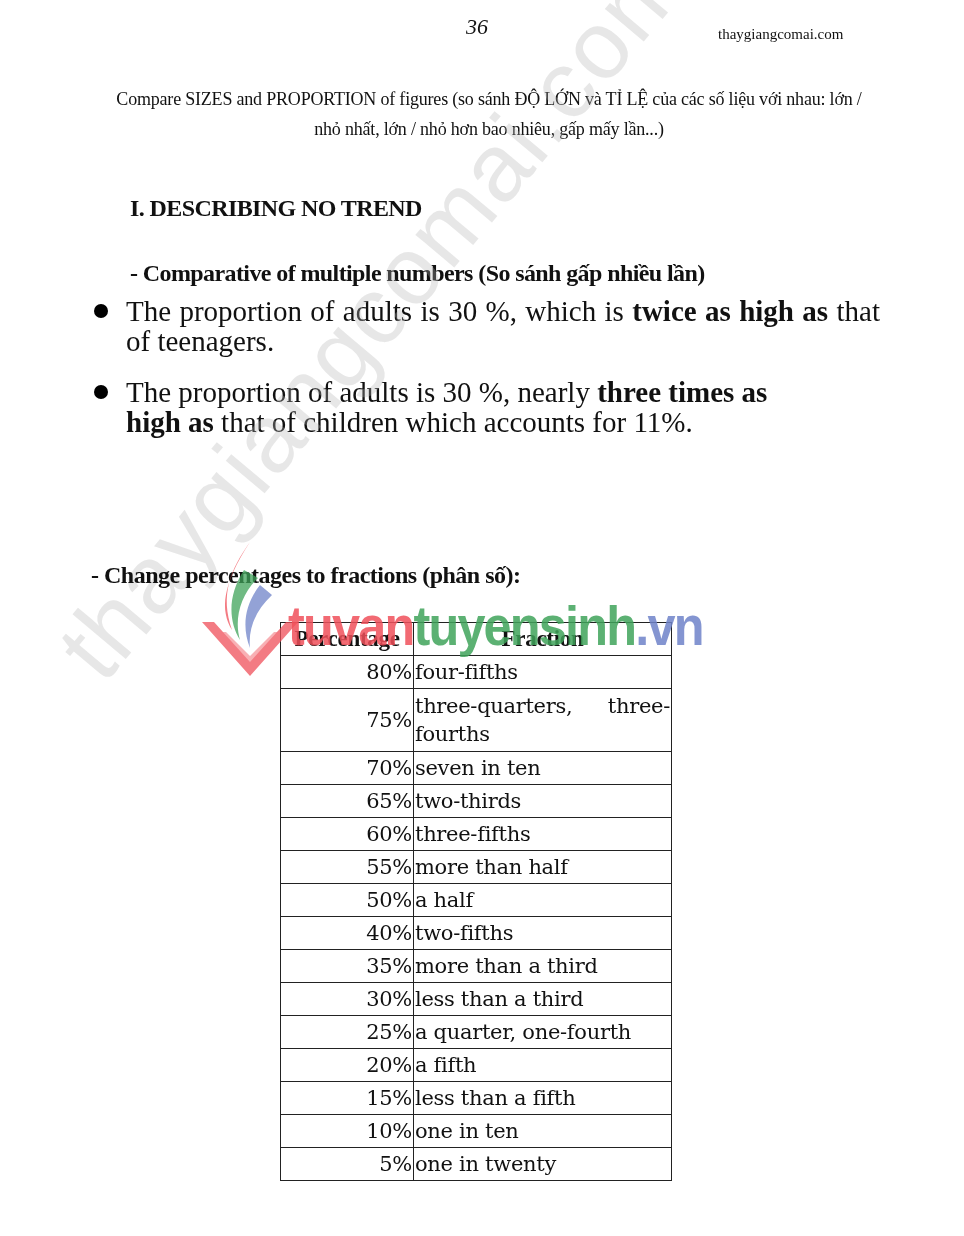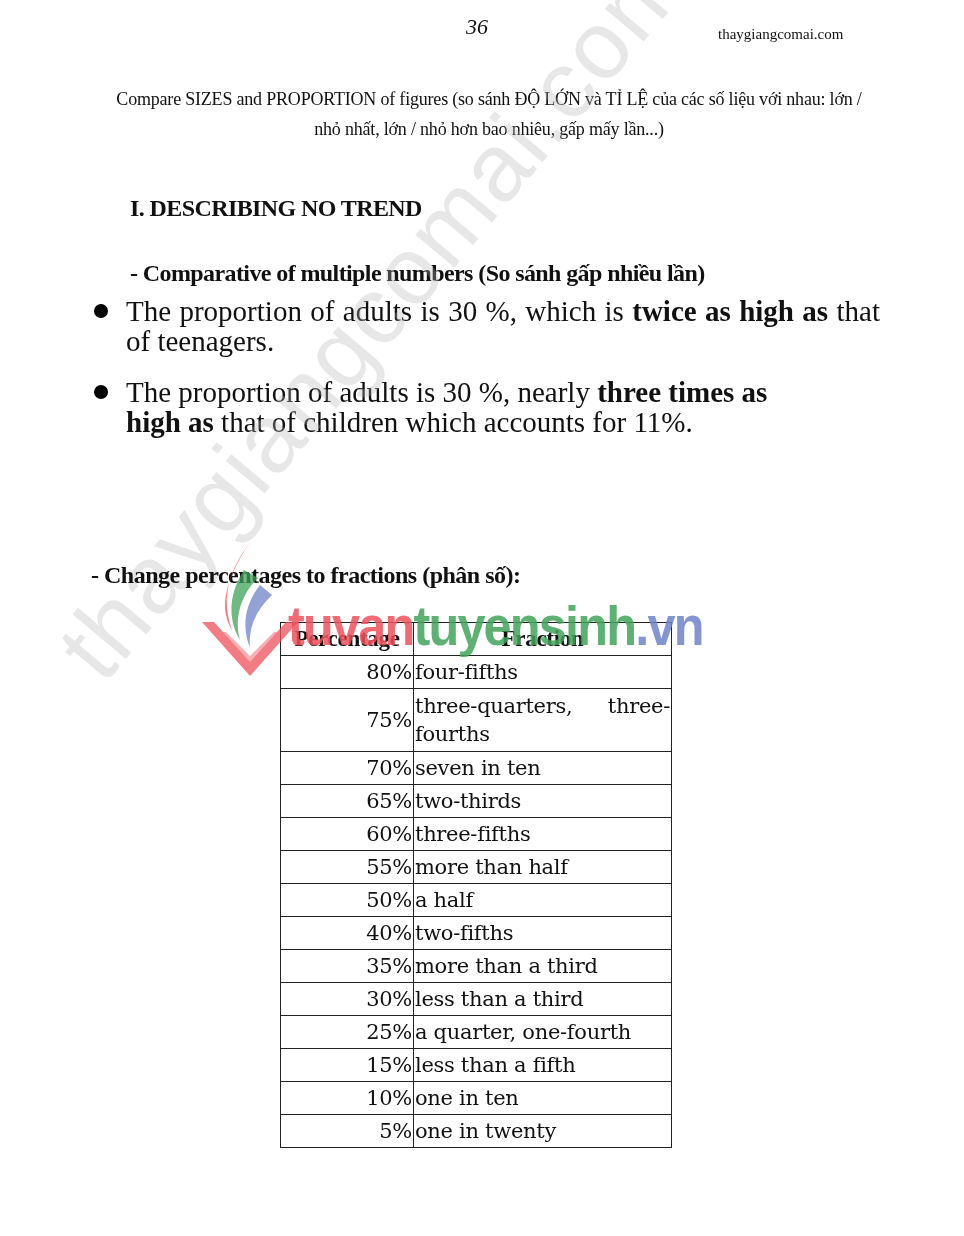--- a/index.html
+++ b/index.html
@@ -120,20 +120,24 @@
         </tr>
       <tr>
           <td class="pct">30%</td>
           <td class="fr">less than a third</td>
         </tr>
       <tr>
           <td class="pct">25%</td>
           <td class="fr">a quarter, one-fourth</td>
         </tr>
       <tr>
+          <td class="pct">20%</td>
+          <td class="fr">a fifth</td>
+        </tr>
+      <tr>
           <td class="pct">15%</td>
           <td class="fr">less than a fifth</td>
         </tr>
       <tr>
           <td class="pct">10%</td>
           <td class="fr">one in ten</td>
         </tr>
       <tr>
           <td class="pct">5%</td>
           <td class="fr">one in twenty</td>

